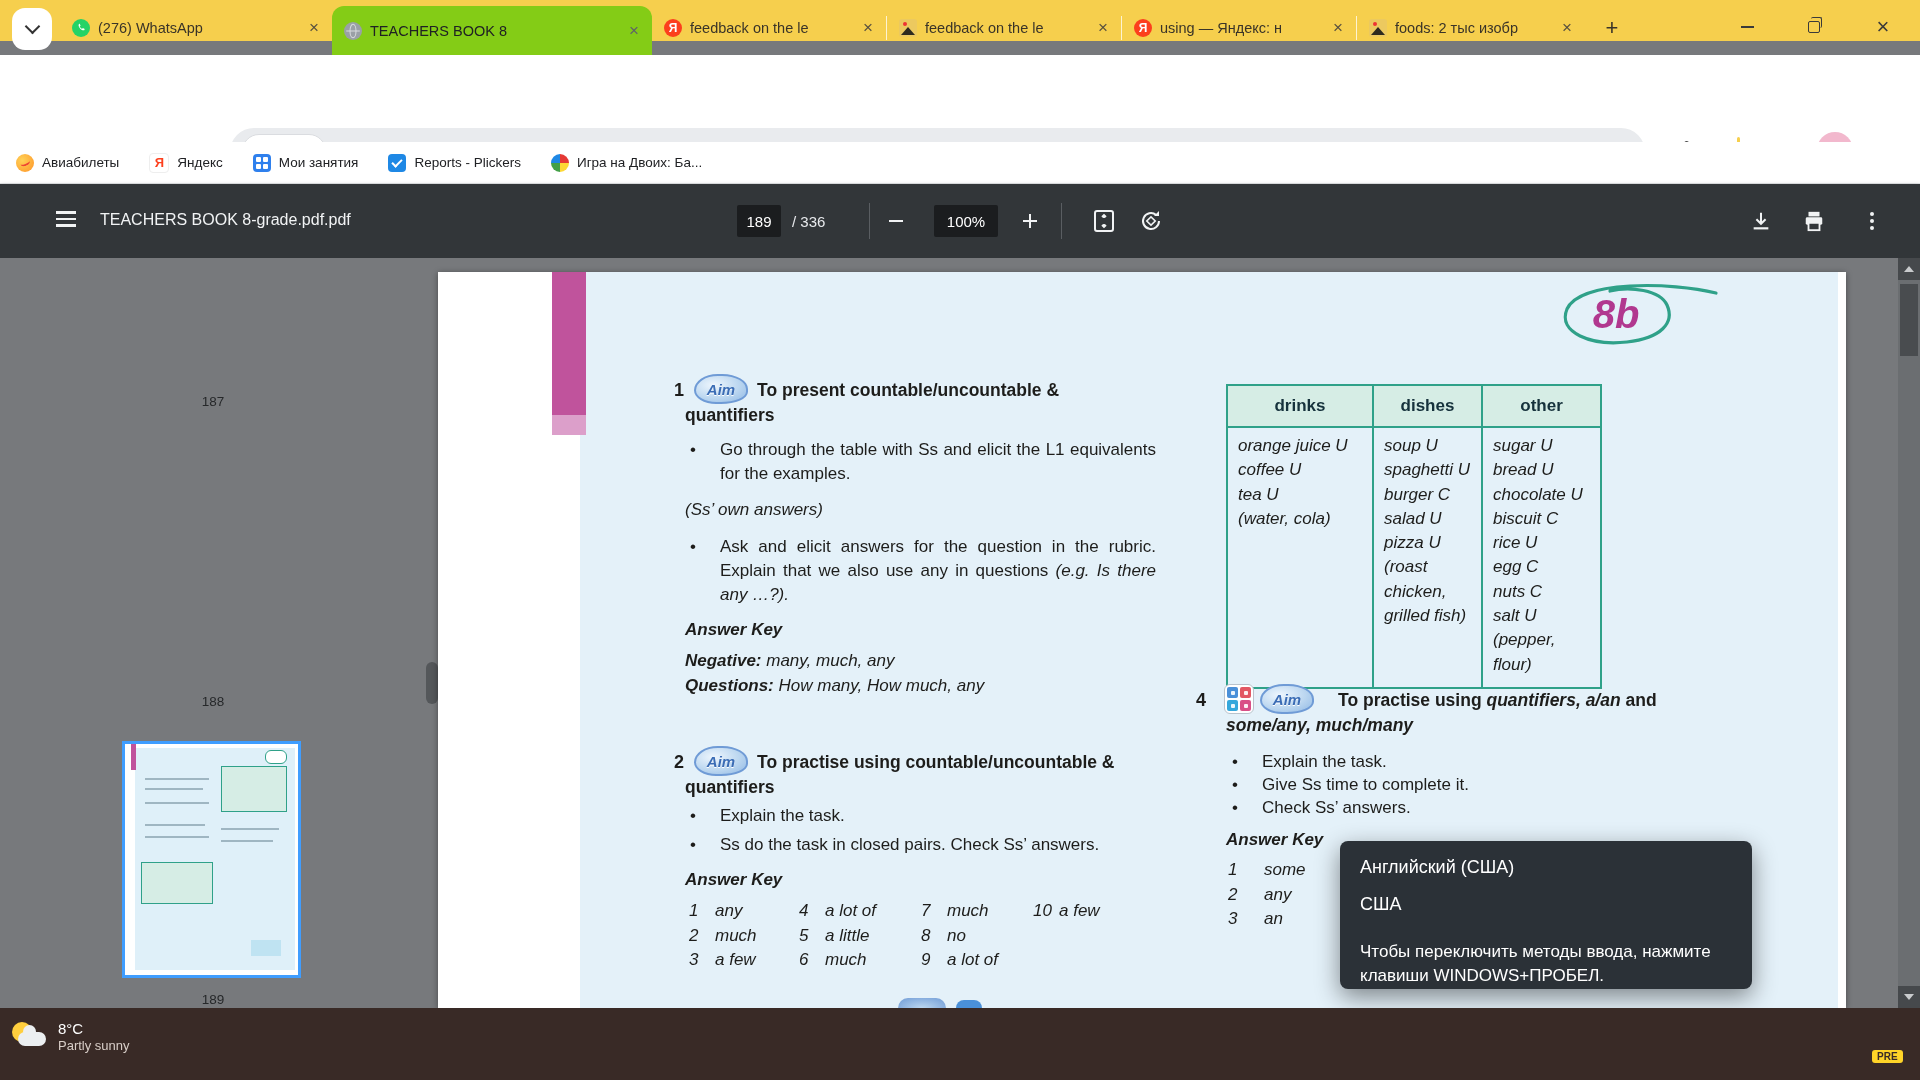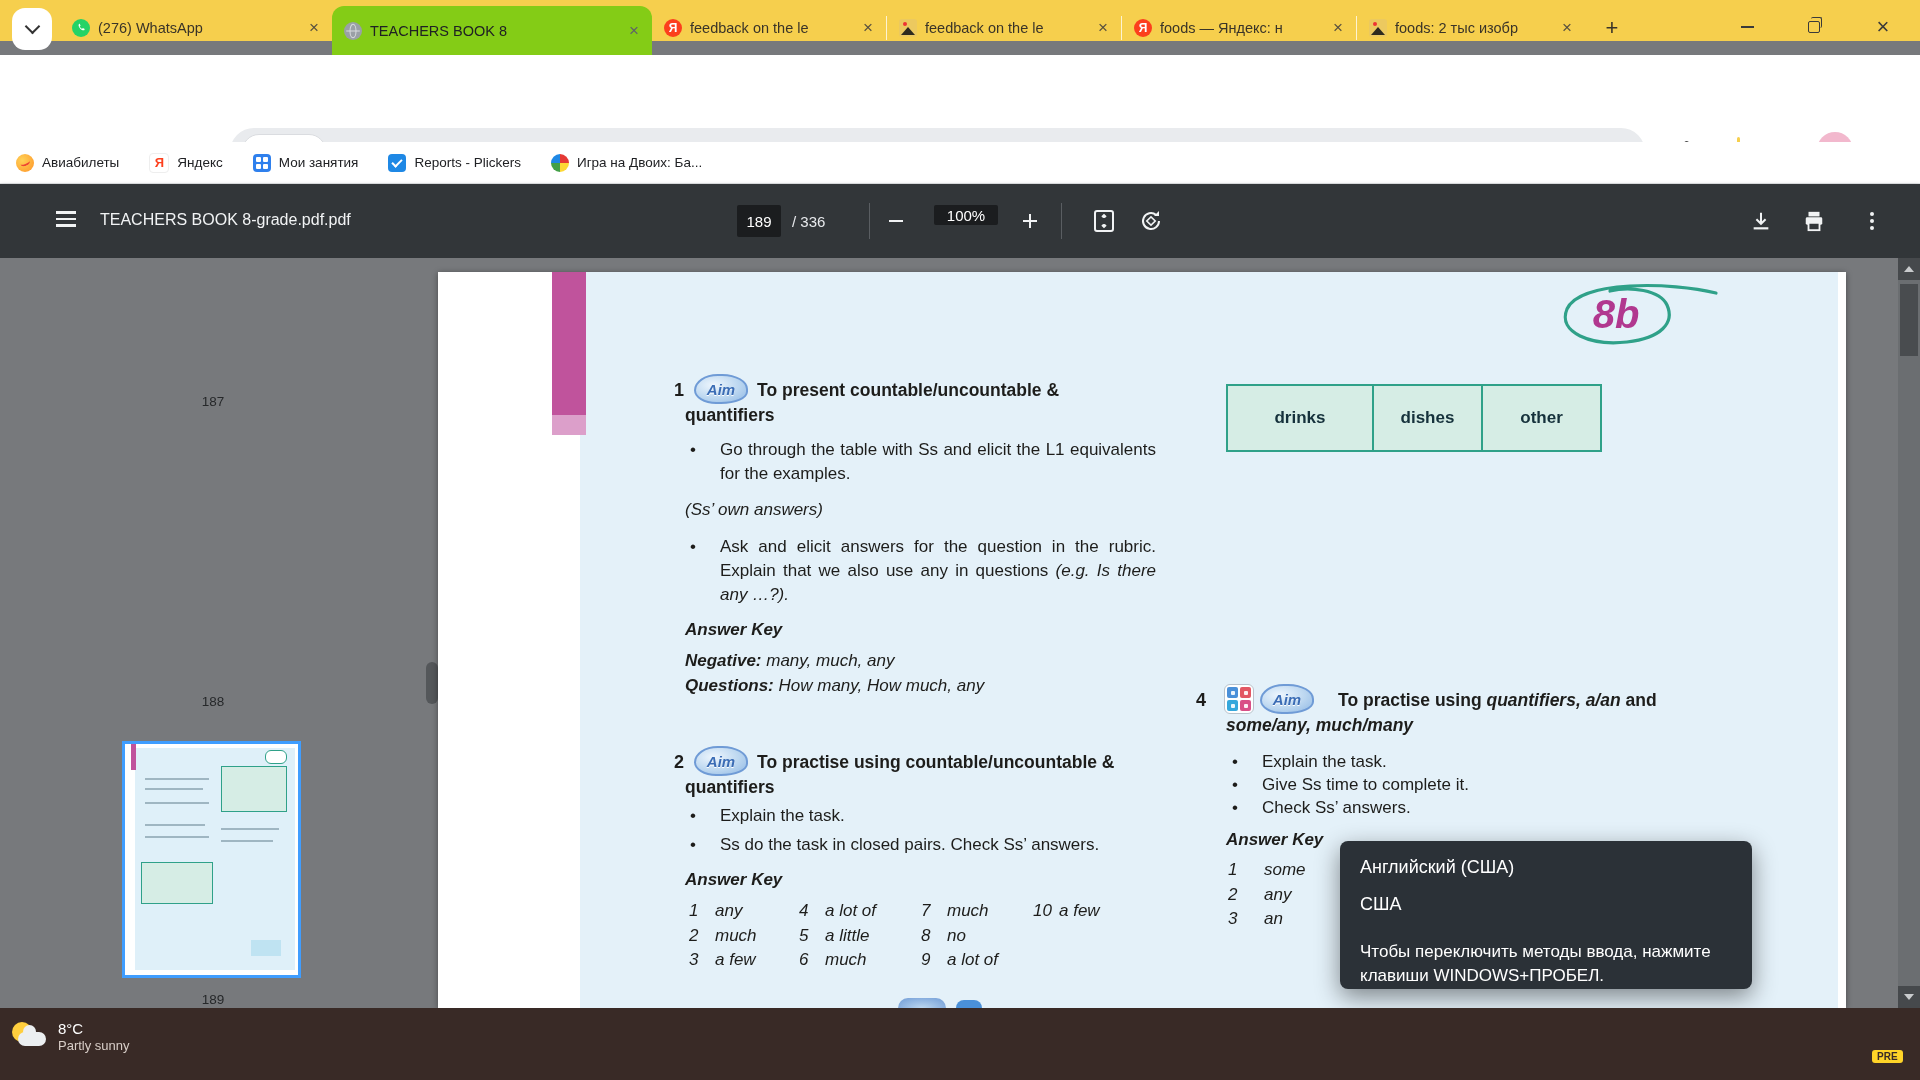--- a/index.html
+++ b/index.html
@@ -81,21 +81,21 @@
   .pdfbar{position:absolute;left:0;top:184px;width:1920px;height:74px;background:#323639;
     box-shadow:0 2px 5px rgba(0,0,0,.35);color:#f1f3f4;}
   .hamb{position:absolute;left:56px;top:27px;display:flex;flex-direction:column;gap:4px;}
   .hamb i{width:20px;height:2.5px;background:#f1f3f4;display:block;}
   .pdftitle{position:absolute;left:100px;top:27px;font-size:16px;}
   .pagebox{position:absolute;left:737px;top:21px;width:44px;height:32px;background:#1b1d1f;
     border-radius:2px;color:#fff;font-size:15px;display:flex;align-items:center;justify-content:center;}
   .pagetotal{position:absolute;left:792px;top:29px;font-size:15px;color:#e8eaed;}
   .vsep{position:absolute;top:19px;width:1px;height:36px;background:#5a5e62;}
   .tbtn{position:absolute;top:15px;width:44px;height:44px;display:flex;align-items:center;justify-content:center;}
-  .zoombox{position:absolute;left:934px;top:21px;width:64px;height:20px;background:#1b1d1f;
+  .zoombox{position:absolute;left:934px;top:21px;width:64px;height:32px;background:#1b1d1f;
     border-radius:2px;color:#fff;font-size:15px;display:flex;align-items:center;justify-content:center;}
   .glyphminus{width:14px;height:2px;background:#f1f3f4;}
   .glyphplus{position:relative;width:14px;height:14px;}
   .glyphplus::before{content:"";position:absolute;left:0;top:6px;width:14px;height:2px;background:#f1f3f4;}
   .glyphplus::after{content:"";position:absolute;left:6px;top:0;width:2px;height:14px;background:#f1f3f4;}
   .kebabw i{background:#f1f3f4;}
 
   
   .viewer{position:absolute;left:0;top:258px;width:1920px;height:750px;background:#77797c;overflow:hidden;}
   .sidelabel{position:absolute;left:0;width:426px;text-align:center;color:#26282a;font-size:13.5px;}
@@ -133,21 +133,21 @@
   .akcell .n{width:26px;flex:0 0 auto;}
   .ak4row{display:flex;font-size:17px;font-style:italic;line-height:24.5px;}
   .ak4row .n{width:36px;flex:0 0 auto;}
   .gridicon{position:absolute;width:30px;height:30px;background:#fff;border:1px solid #b9c3cc;
     border-radius:6px;display:grid;grid-template-columns:11px 11px;grid-template-rows:11px 11px;
     gap:2px;align-content:center;justify-content:center;box-sizing:border-box;}
   .gridicon i{border-radius:2px;position:relative;display:block;}
   .gridicon i::after{content:"";position:absolute;left:3.5px;top:3.5px;width:4px;height:4px;background:rgba(255,255,255,.9);border-radius:1px;}
   .foodtable{position:absolute;left:788px;top:112px;border-collapse:collapse;table-layout:fixed;}
   .foodtable th{border:2px solid #2fa189;background:#d6ede5;color:#16323c;
-    font-size:17px;font-weight:bold;padding:20px 2px;height:24px;}
+    font-size:17px;font-weight:bold;padding:8px 2px;height:24px;}
   .foodtable td{border-left:2px solid #2fa189;border-right:2px solid #2fa189;
     border-bottom:2px solid #2fa189;vertical-align:top;padding:6px 8px 10px 10px;
     font-size:17px;font-style:italic;line-height:24.3px;white-space:pre-line;}
   .pagecut{position:absolute;border-radius:10px 10px 0 0;}
 
   
   .tooltip{position:absolute;left:1340px;top:841px;width:412px;height:148px;background:#2b3137;
     border-radius:8px;box-shadow:0 8px 24px rgba(0,0,0,.45);color:#fff;
     padding:16px 20px;box-sizing:border-box;z-index:50;}
   .tt1{font-size:18px;}
@@ -253,21 +253,21 @@
         <span class="fav img">
             <i class="mtn"></i>
             <i class="sun"></i>
           </span>
         <span class="ttl">feedback on the le</span>
         <span class="tclose">×</span>
       </div>
       <div class="tabsep"></div>
       <div class="tab" style="width:234px">
         <span class="fav ya">Я</span>
-        <span class="ttl">foods — Яндекс: н</span>
+        <span class="ttl">using — Яндекс: н</span>
         <span class="tclose">×</span>
       </div>
       <div class="tabsep"></div>
       <div class="tab" style="width:228px">
         <span class="fav img">
             <i class="mtn"></i>
             <i class="sun"></i>
           </span>
         <span class="ttl">foods: 2 тыс изобр</span>
         <span class="tclose">×</span>
@@ -513,20 +513,44 @@
             <col style="width:146px">
             <col style="width:109px">
             <col style="width:119px">
           </colgroup>
         <tbody>
             <tr>
           <th>drinks</th>
           <th>dishes</th>
           <th>other</th>
         </tr>
+        <tr>
+          <td>orange juice U
+coffee U
+tea U
+(water, cola)</td>
+          <td>soup U
+spaghetti U
+burger C
+salad U
+pizza U
+(roast
+chicken,
+grilled fish)</td>
+          <td>sugar U
+bread U
+chocolate U
+biscuit C
+rice U
+egg C
+nuts C
+salt U
+(pepper,
+flour)</td>
+        </tr>
       </tbody>
         </table>
 
       <div class="exnum" style="left:758px;top:418px">4</div>
       <div class="gridicon" style="left:786px;top:412px">
         <i style="background:#4a90d9"></i>
           <i style="background:#e25763"></i>
           <i style="background:#35a8dc"></i>
           <i style="background:#d94f86"></i>
       </div>

